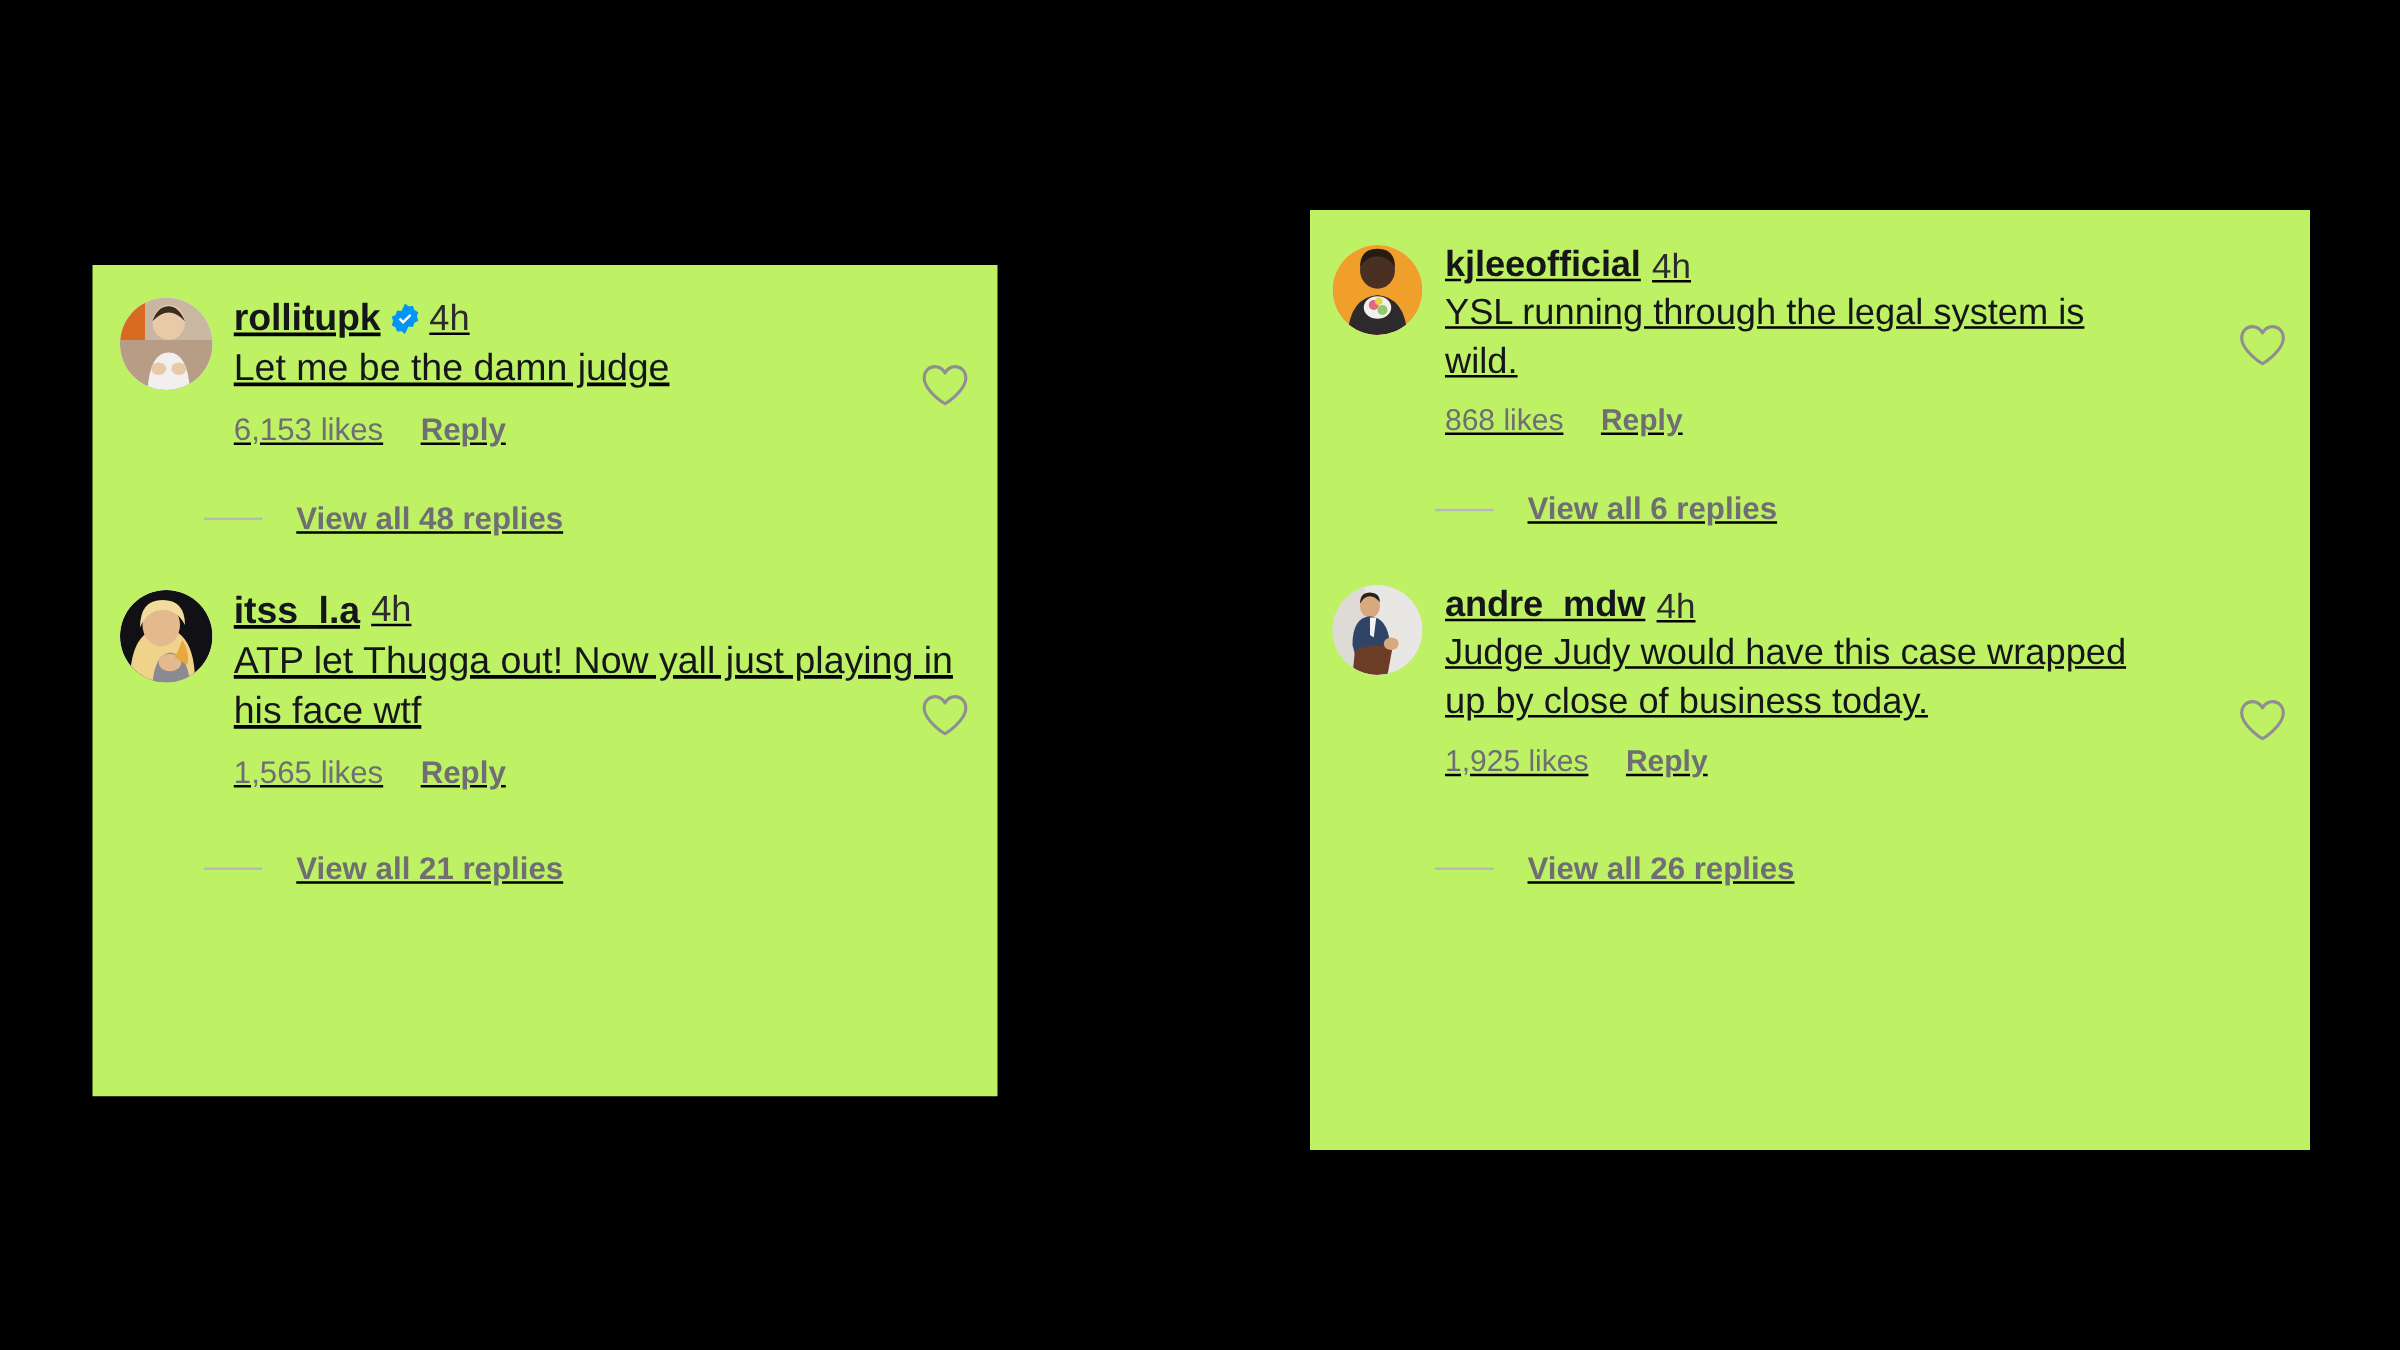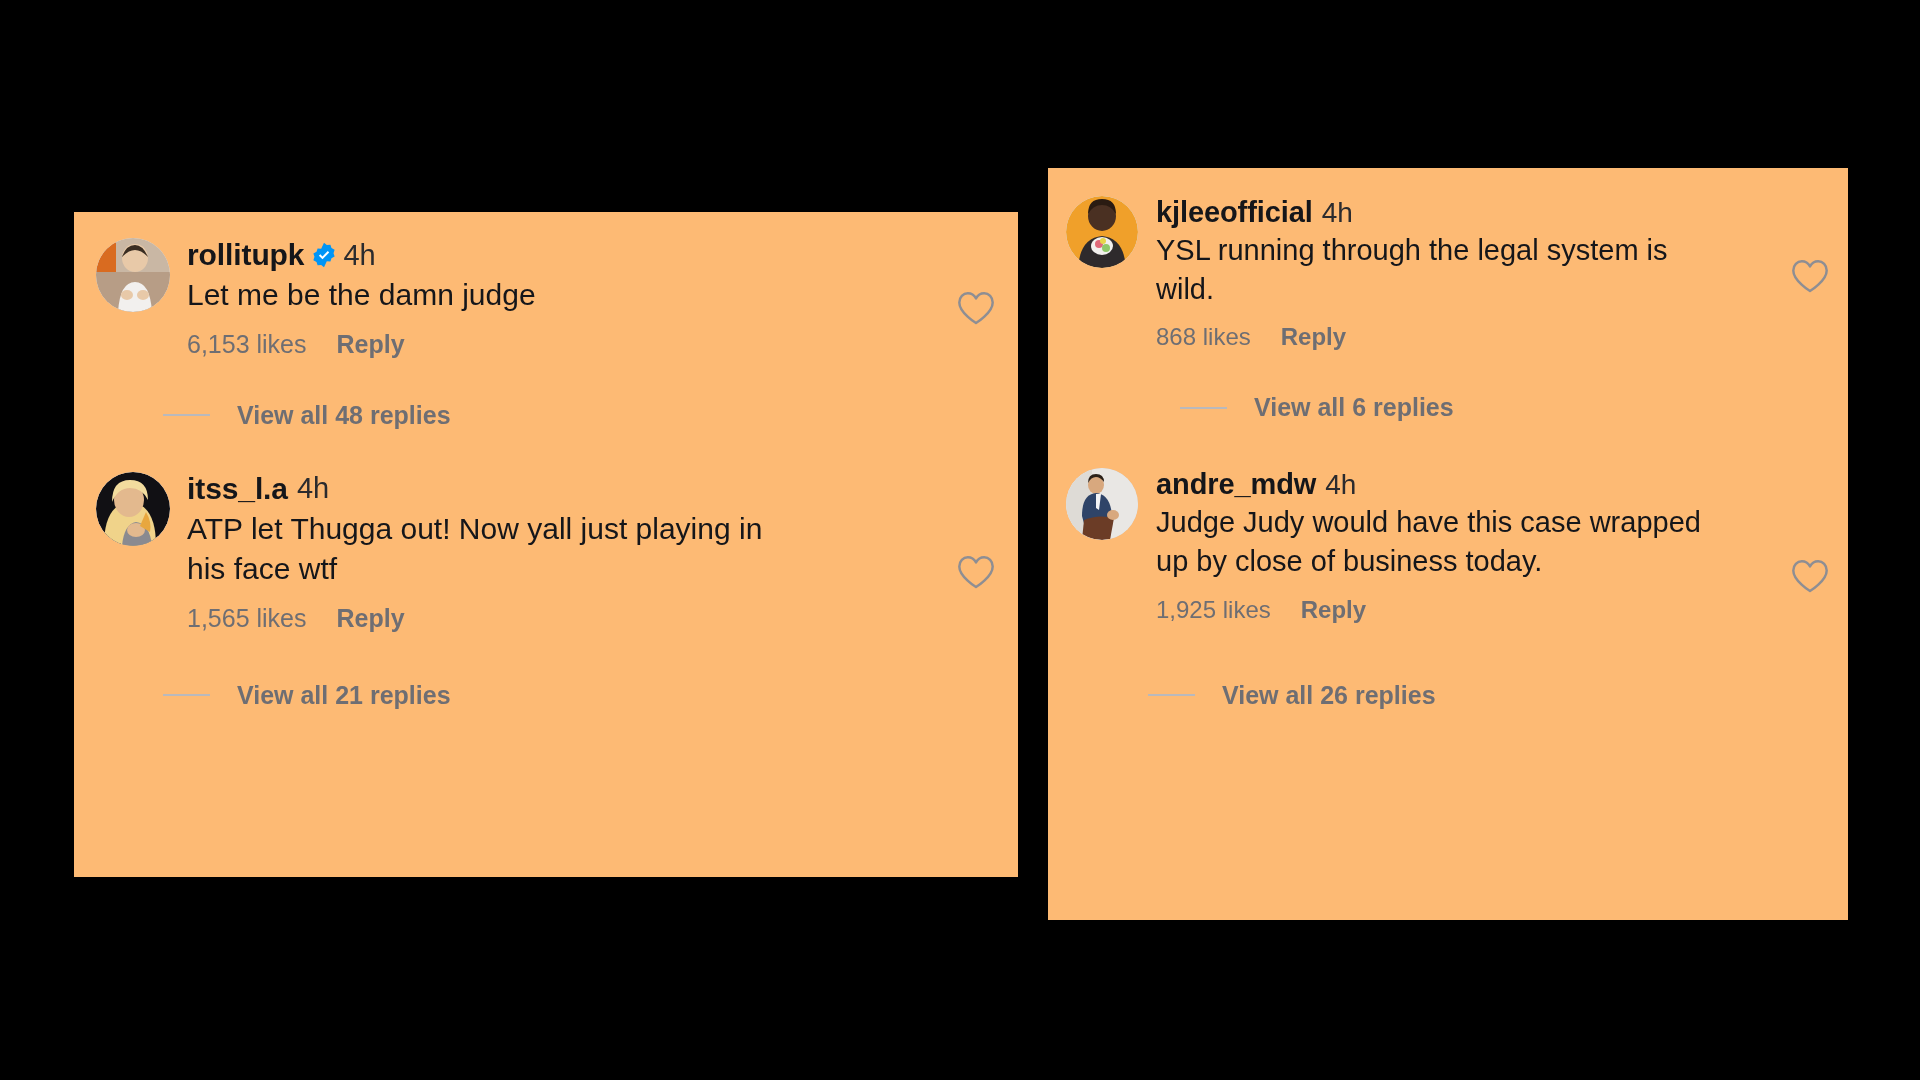--- a/index.html
+++ b/index.html
@@ -15,27 +15,28 @@
   #stage {
     position: relative;
     width: 1920px;
     height: 1080px;
     background: #000000;
   }
 
   
   .comment-card {
     position: absolute;
-    background: #fdba74;
+    background: #bef264;
+    text-decoration: underline;
   }
 
   #card-left {
     left: 74px;
     top: 212px;
-    width: 944px;
+    width: 724px;
     height: 665px;
     padding: 18px 0 0 0;
   }
 
   #card-right {
     left: 1048px;
     top: 168px;
     width: 800px;
     height: 752px;
     padding: 22px 0 0 0;
@@ -162,21 +163,21 @@
   #card-right .timestamp { font-size: 28px; }
   #card-right .comment-text { font-size: 29px; line-height: 1.35; margin-top: 2px; }
   #card-right .stats-line { font-size: 24px; margin-top: 14px; }
   #card-right .stats-line .reply-link { margin-left: 30px; }
   #card-right .like-heart { right: 18px; }
   #card-right .view-replies-row { font-size: 25px; padding-left: 100px; }
   #card-right .rep-dash { width: 47px; height: 2px; margin-right: 27px; }
 
   #c3 { margin-top: 6px; }
   #c3 .like-heart { top: 62px; }
-  #rrep1 { margin-top: 42px; margin-left: 32px; }
+  #rrep1 { margin-top: 42px; }
   #c4 { margin-top: 46px; }
   #c4 .like-heart { top: 90px; }
   #rrep2 { margin-top: 57px; }
 
   .heart-svg { display: block; }
 </style>
 </head>
 <body>
 
 <div id="stage">

